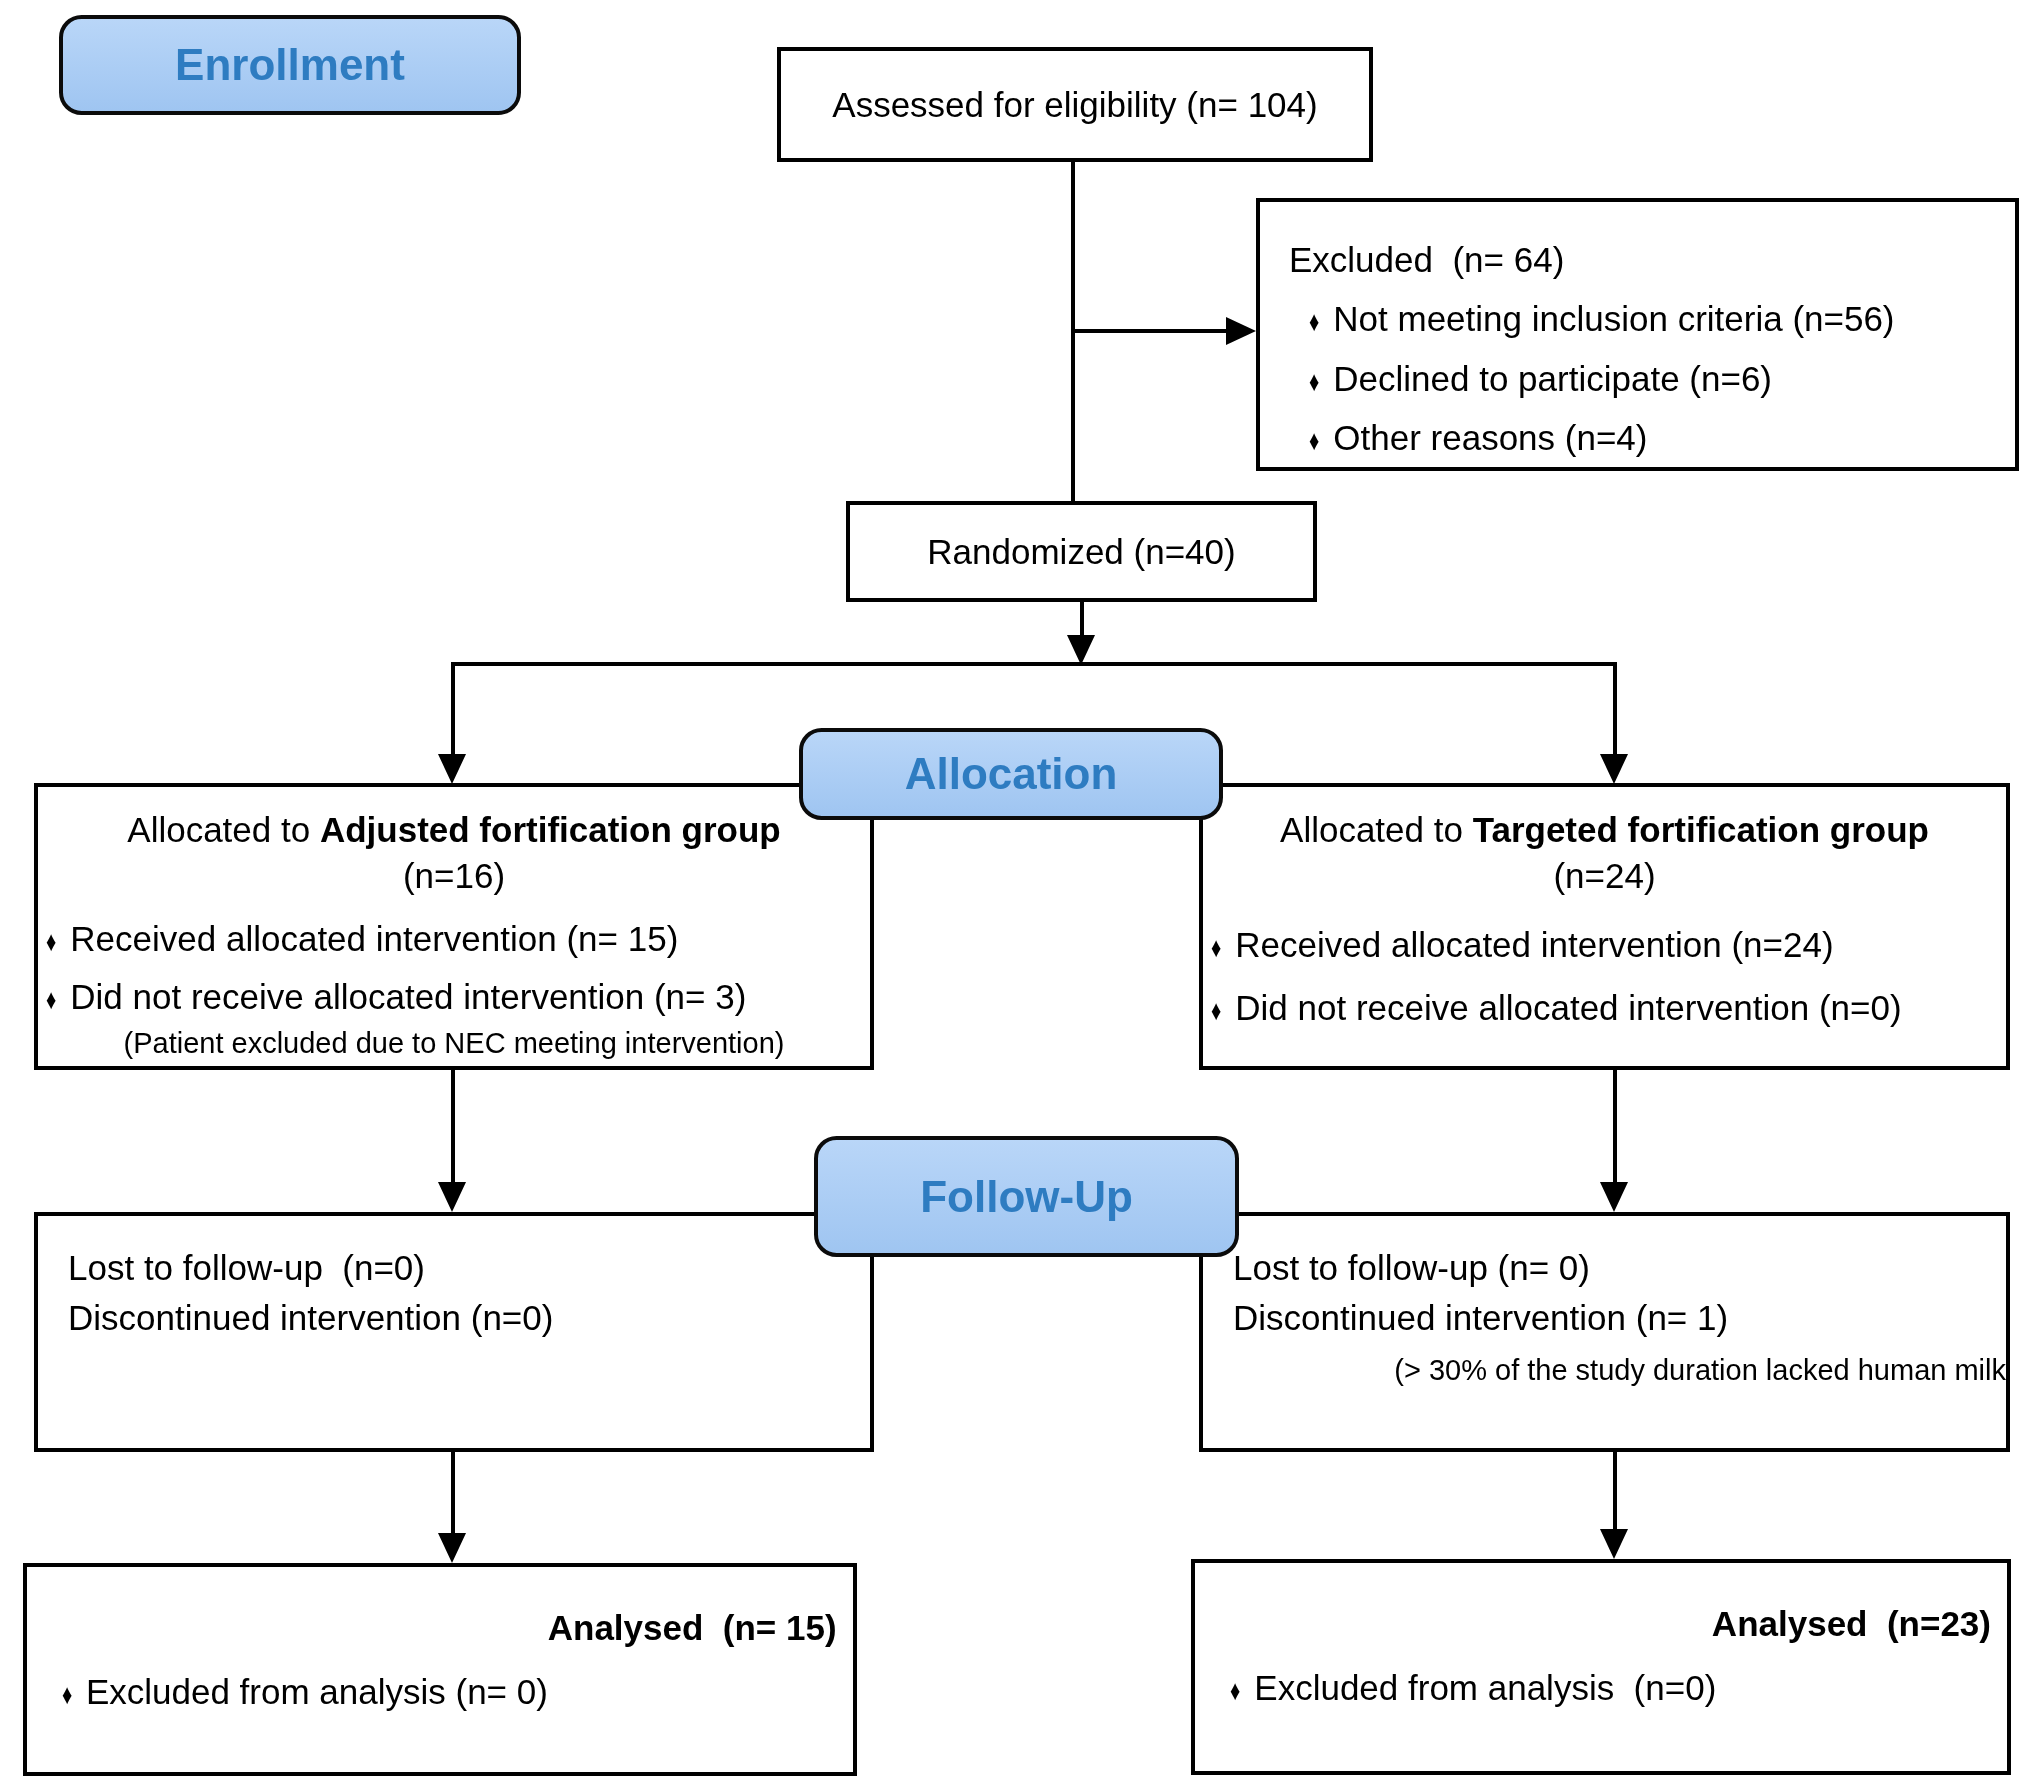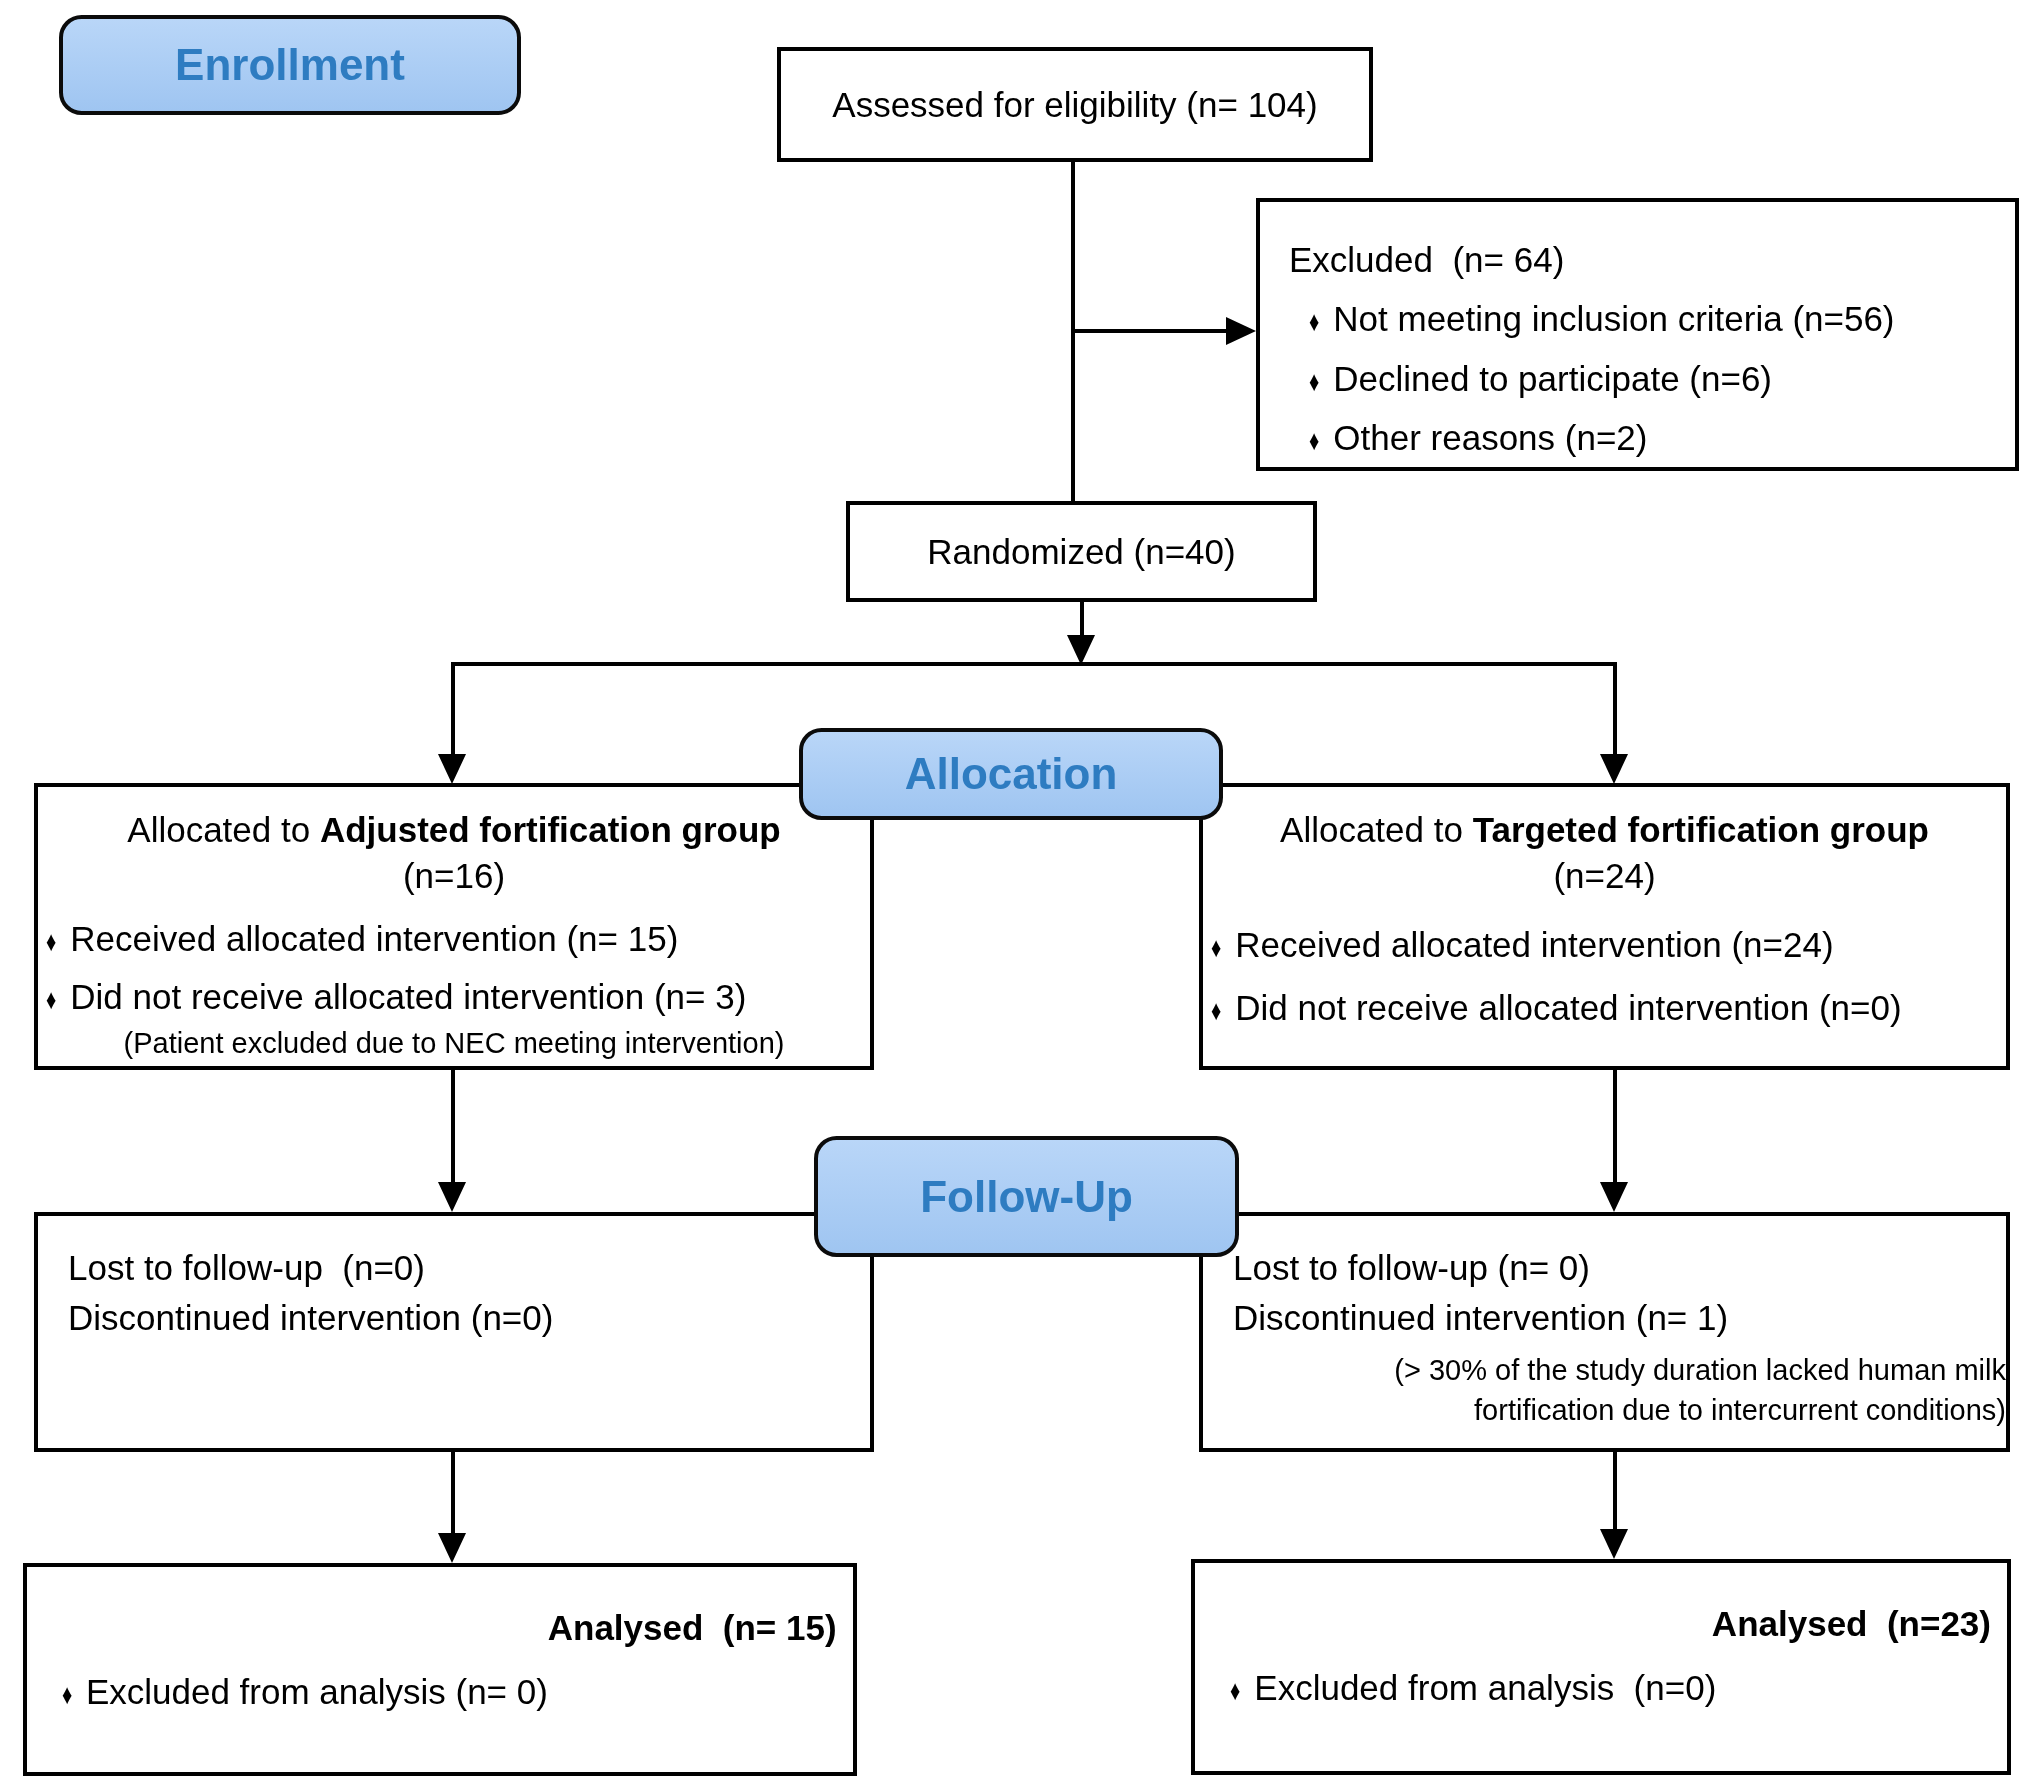--- a/index.html
+++ b/index.html
@@ -88,21 +88,21 @@
     <div class="excluded-content">
       <div data-bind="boxes.excluded.title">Excluded  (n= 64)</div>
       <div class="excluded-bullets">
         <div class="bullet-row">
           <span class="bullet" data-bind="bullet">♦</span><span data-bind="boxes.excluded.items.0">Not meeting inclusion criteria (n=56)</span>
         </div>
         <div class="bullet-row">
           <span class="bullet" data-bind="bullet">♦</span><span data-bind="boxes.excluded.items.1">Declined to participate (n=6)</span>
         </div>
         <div class="bullet-row">
-          <span class="bullet" data-bind="bullet">♦</span><span data-bind="boxes.excluded.items.2">Other reasons (n=2)</span>
+          <span class="bullet" data-bind="bullet">♦</span><span data-bind="boxes.excluded.items.2">Other reasons (n=4)</span>
         </div>
       </div>
     </div>
   </div>
 
   <div class="box center-text" style="left:846px;top:501px;width:471px;height:101px;">
     <span data-bind="boxes.randomized.text">Randomized (n=40)</span>
   </div>
 
   <div class="line" style="left:1080px;top:602px;width:3.8px;height:35px;"></div>
@@ -170,21 +170,20 @@
     </div>
   </div>
 
   <div class="box" style="left:1199px;top:1212px;width:811px;height:240px;">
     <div class="fu-lines">
       <div data-bind="boxes.followup_right.lines.0">Lost to follow-up (n= 0)</div>
       <div data-bind="boxes.followup_right.lines.1">Discontinued intervention (n= 1)</div>
     </div>
     <div class="fu-note small-note">
       <div data-bind="boxes.followup_right.note_line1">(&gt; 30% of the study duration lacked human milk</div>
-      <div data-bind="boxes.followup_right.note_line2">fortification due to intercurrent conditions)</div>
     </div>
   </div>
 
   <div class="line" style="left:451px;top:1452px;width:3.8px;height:83px;"></div>
   <div class="arrow-down" style="left:438px;top:1533px;"></div>
   <div class="line" style="left:1613px;top:1452px;width:3.8px;height:79px;"></div>
   <div class="arrow-down" style="left:1600px;top:1529px;"></div>
 
 
   <div class="box" style="left:22.6px;top:1563px;width:834px;height:213px;">

